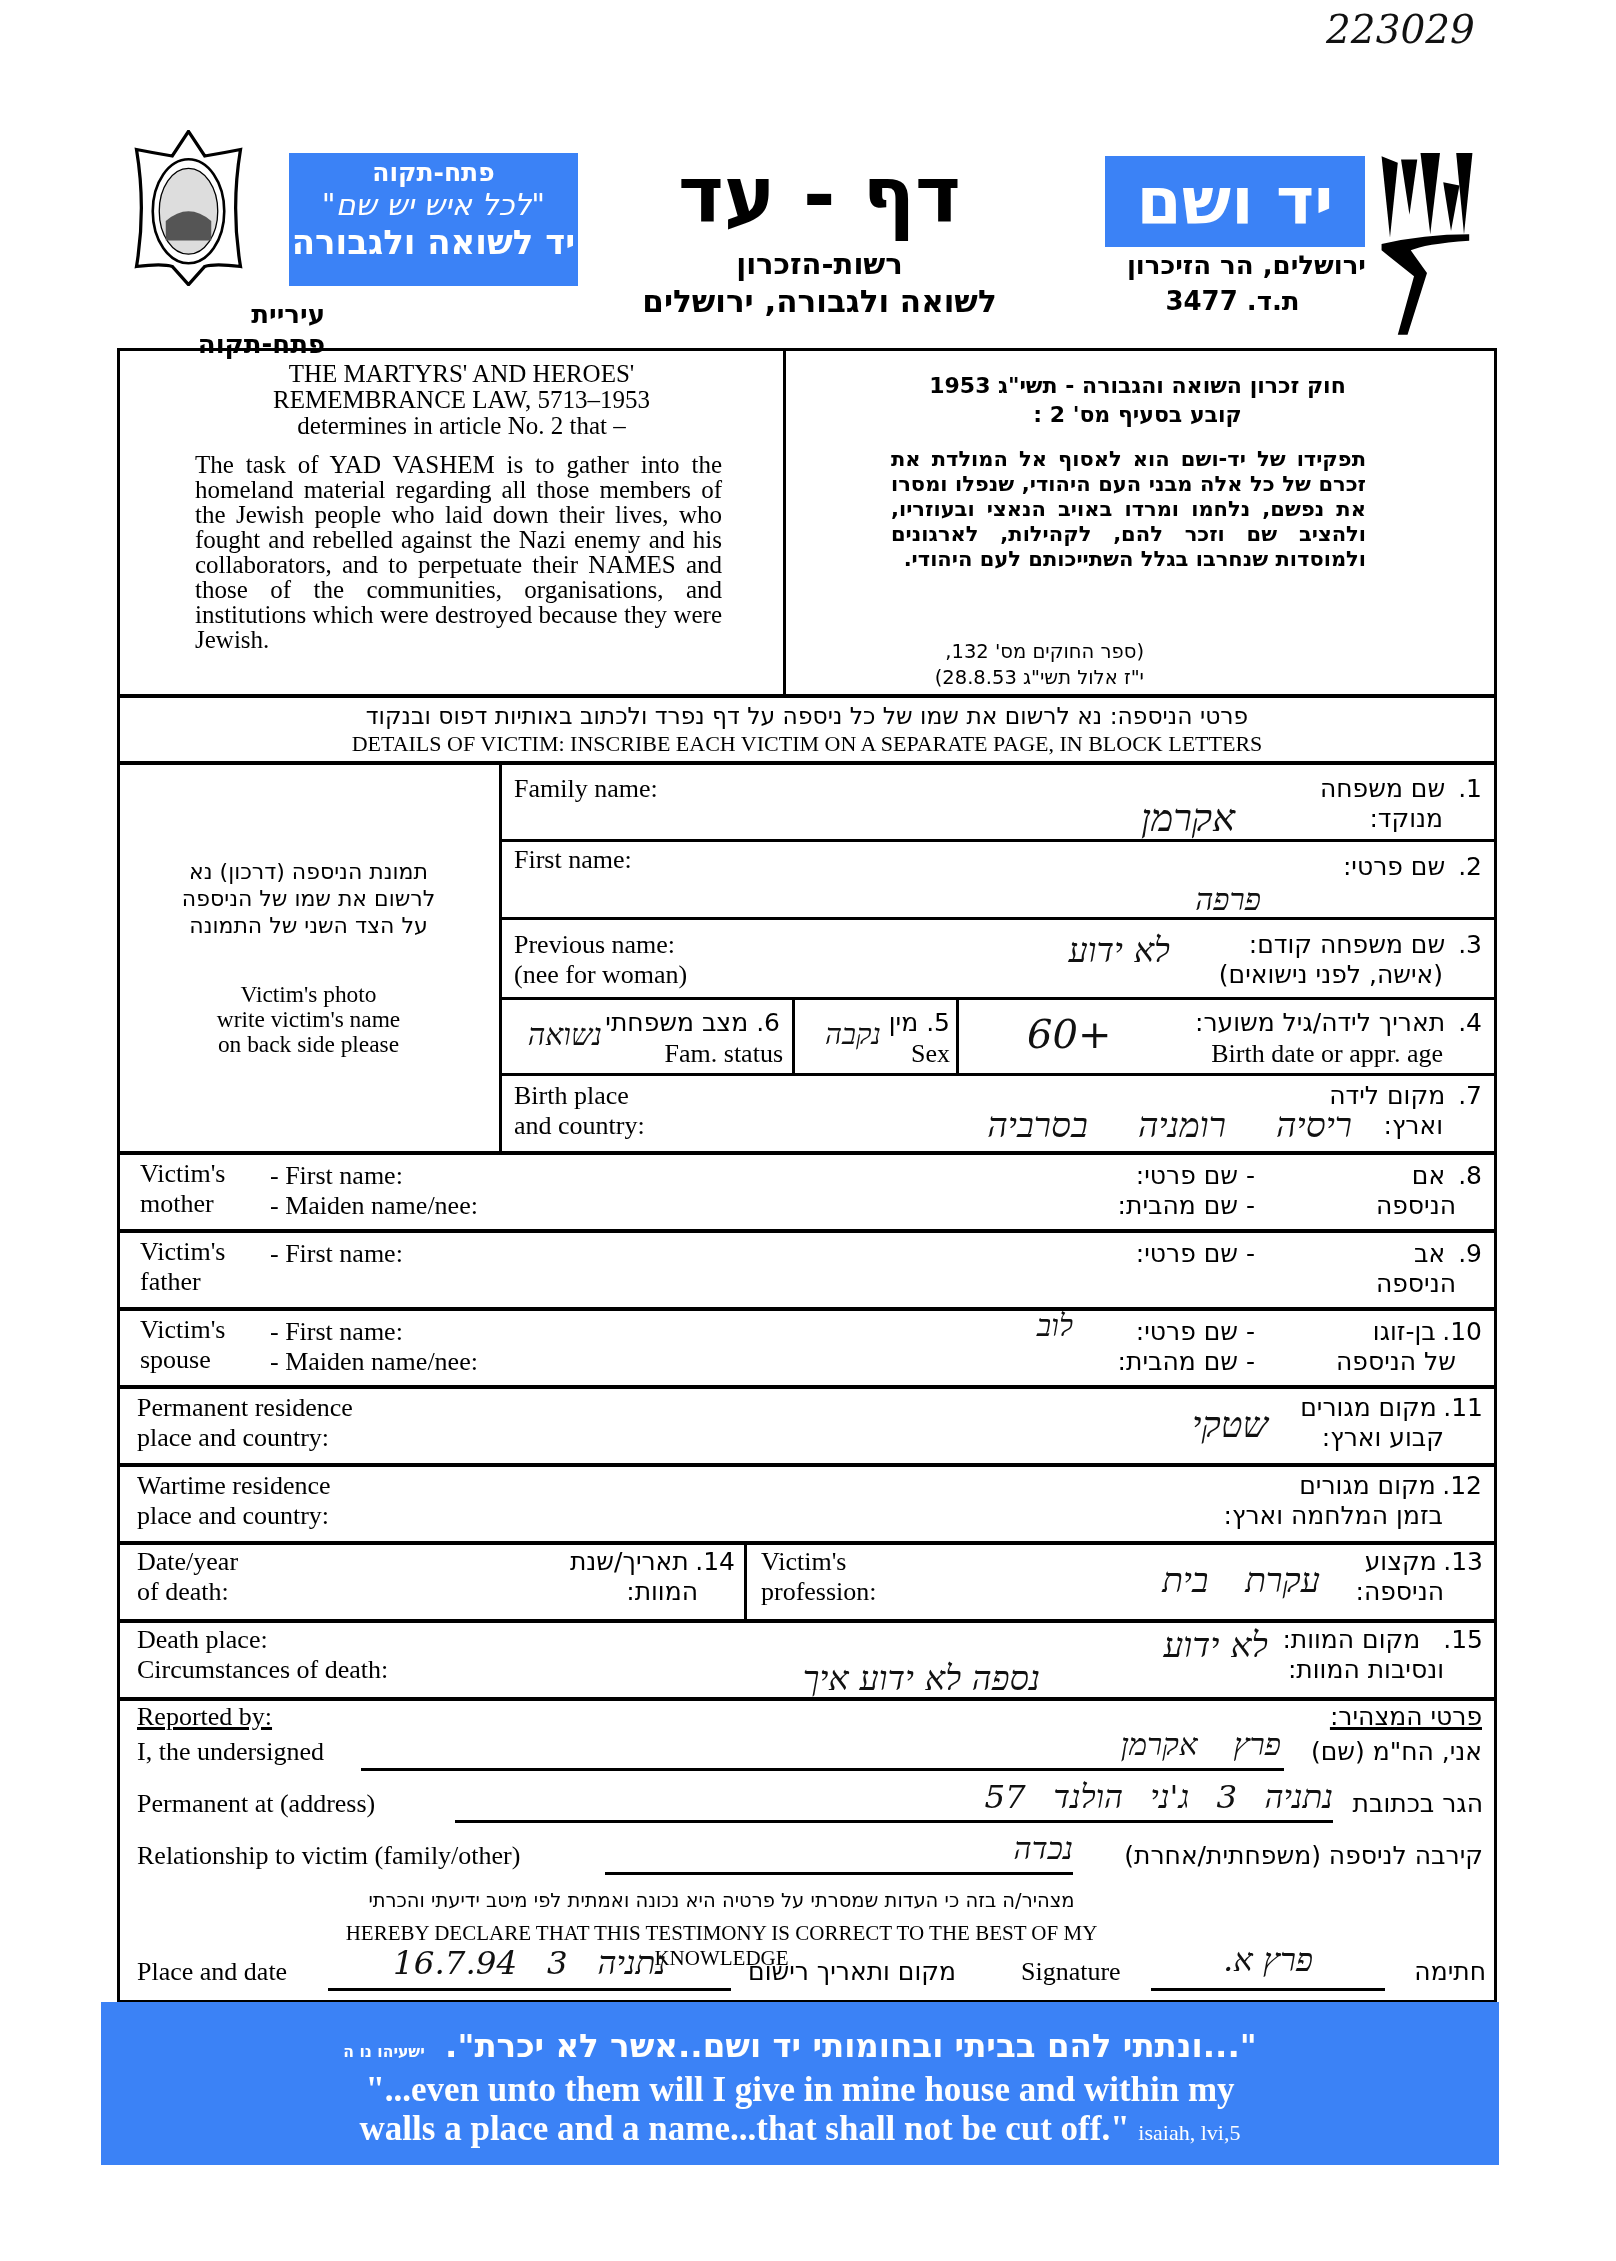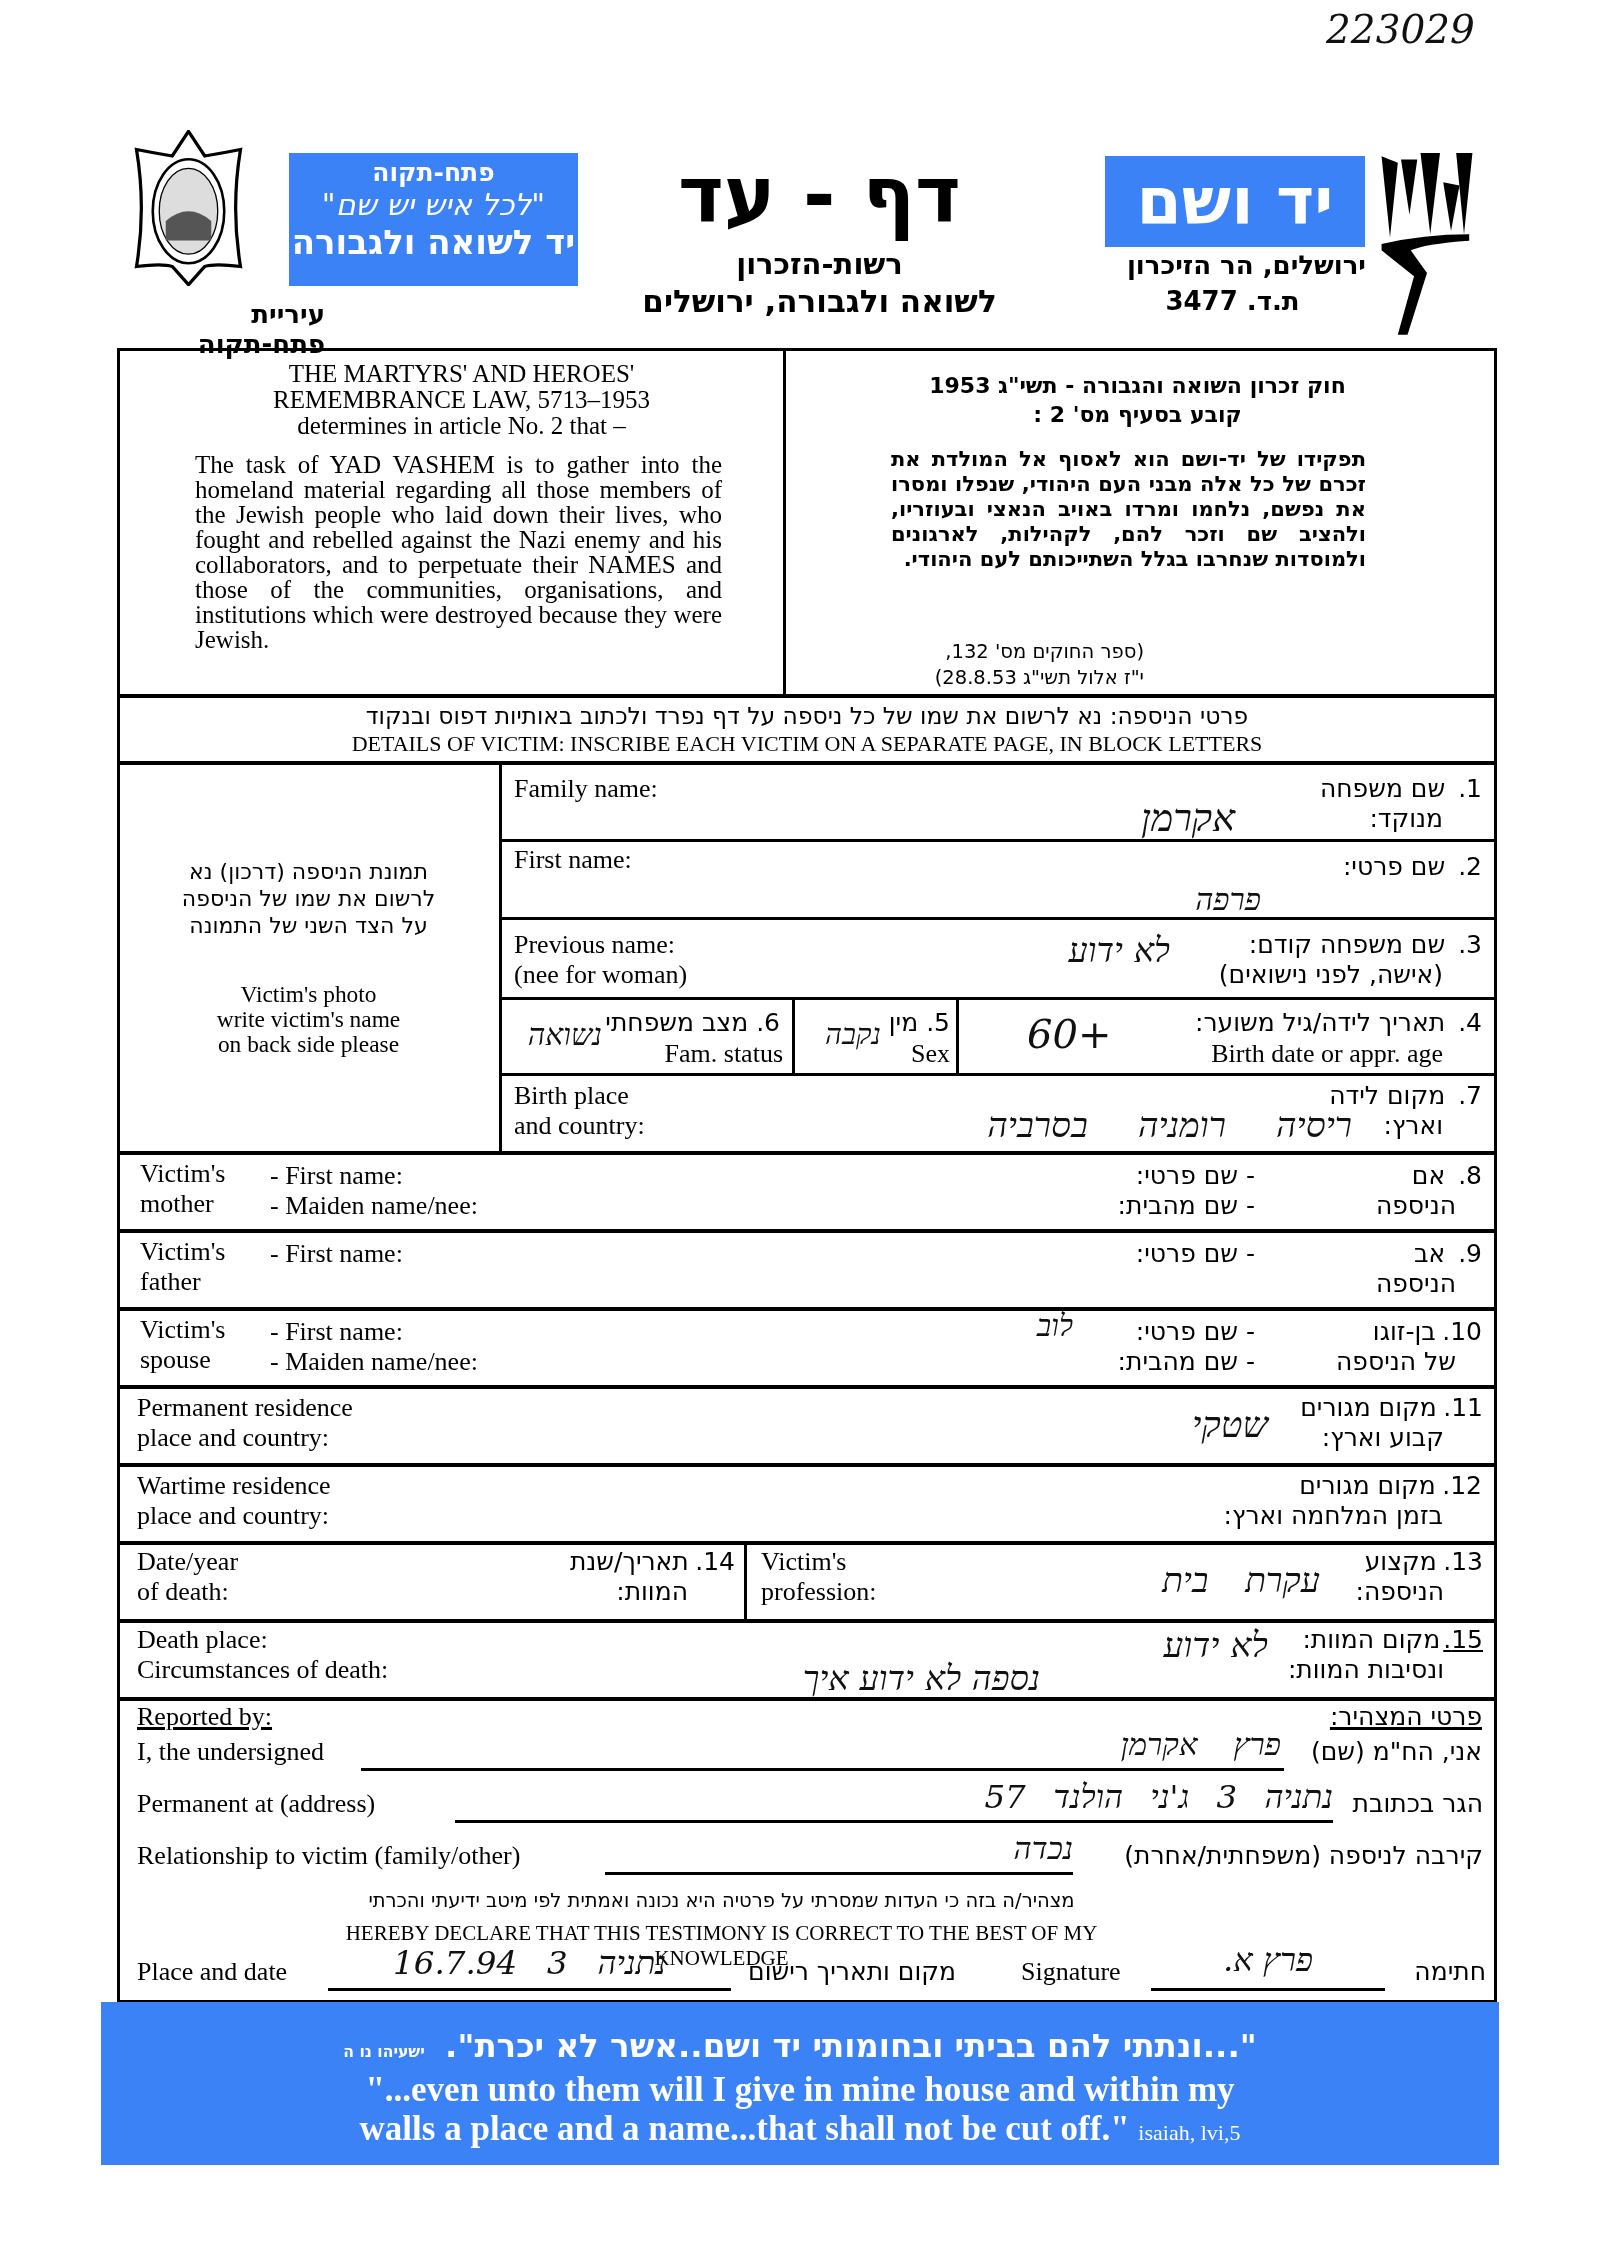--- a/index.html
+++ b/index.html
@@ -237,42 +237,42 @@
 <div class="hline" style="left:117px; top:1541px; width:1380px;"></div>
 
 <div class="vline" style="left:744px; top:1541px; height:78px;"></div>
 <div class="abs lbl serif" style="left:137px; top:1547px;">
   <div>Date/year</div>
   <div>of death:</div>
 </div>
 <div class="abs hlbl heb" style="left:546px; top:1547px; width:189px; text-align:right;">
   <span style="float:right; margin-left:6.5px;">14.</span>
   <span>תאריך/שנת</span>
-  <div style="margin-right:47px;">המוות:</div>
+  <div style="margin-right:37px;">המוות:</div>
 </div>
 <div class="abs hand" style="left:273px; top:1551px; width:260px; height:59px;"></div>
 
 <div class="abs lbl serif" style="left:761px; top:1547px;">
   <div>Victim's</div>
   <div>profession:</div>
 </div>
 <div class="abs hlbl heb" style="left:1320px; top:1547px; width:163px; text-align:right;">
   <span style="float:right; margin-left:6.5px;">13.</span>
   <span>מקצוע</span>
   <div style="margin-right:39px;">הניספה:</div>
 </div>
 <div class="abs hand" style="left:1060px; top:1560px; width:260px; font-size:34px; text-align:right; word-spacing:26px;">עקרת בית</div>
 <div class="hline" style="left:117px; top:1619px; width:1380px;"></div>
 
 <div class="abs lbl serif" style="left:137px; top:1625px;">
   <div>Death place:</div>
   <div>Circumstances of death:</div>
 </div>
 <div class="abs hlbl heb" style="left:1268px; top:1625px; width:215px; text-align:right;">
-  <span style="float:right; margin-left:3px;text-decoration:underline;">15.</span>
+  <span style="float:right; margin-left:23px;">15.</span>
   <span>מקום המוות:</span>
   <div style="margin-right:39px;">ונסיבות המוות:</div>
 </div>
 <div class="abs hand" style="left:1066px; top:1625px; width:202px; font-size:35px; text-align:right;">לא ידוע</div>
 <div class="abs hand" style="left:663px; top:1658px; width:377px; font-size:34px; text-align:right;">נספה לא ידוע איך</div>
 <div class="hline" style="left:117px; top:1697px; width:1380px;"></div>
 
 <div class="abs lbl serif" style="left:137px; top:1702px; text-decoration:underline; text-decoration-thickness:2.6px;">Reported by:</div>
 <div class="abs hlbl heb" style="left:1235px; top:1702px; width:247px; text-align:right; text-decoration:underline; text-decoration-thickness:2.6px;">פרטי המצהיר:</div>
 

